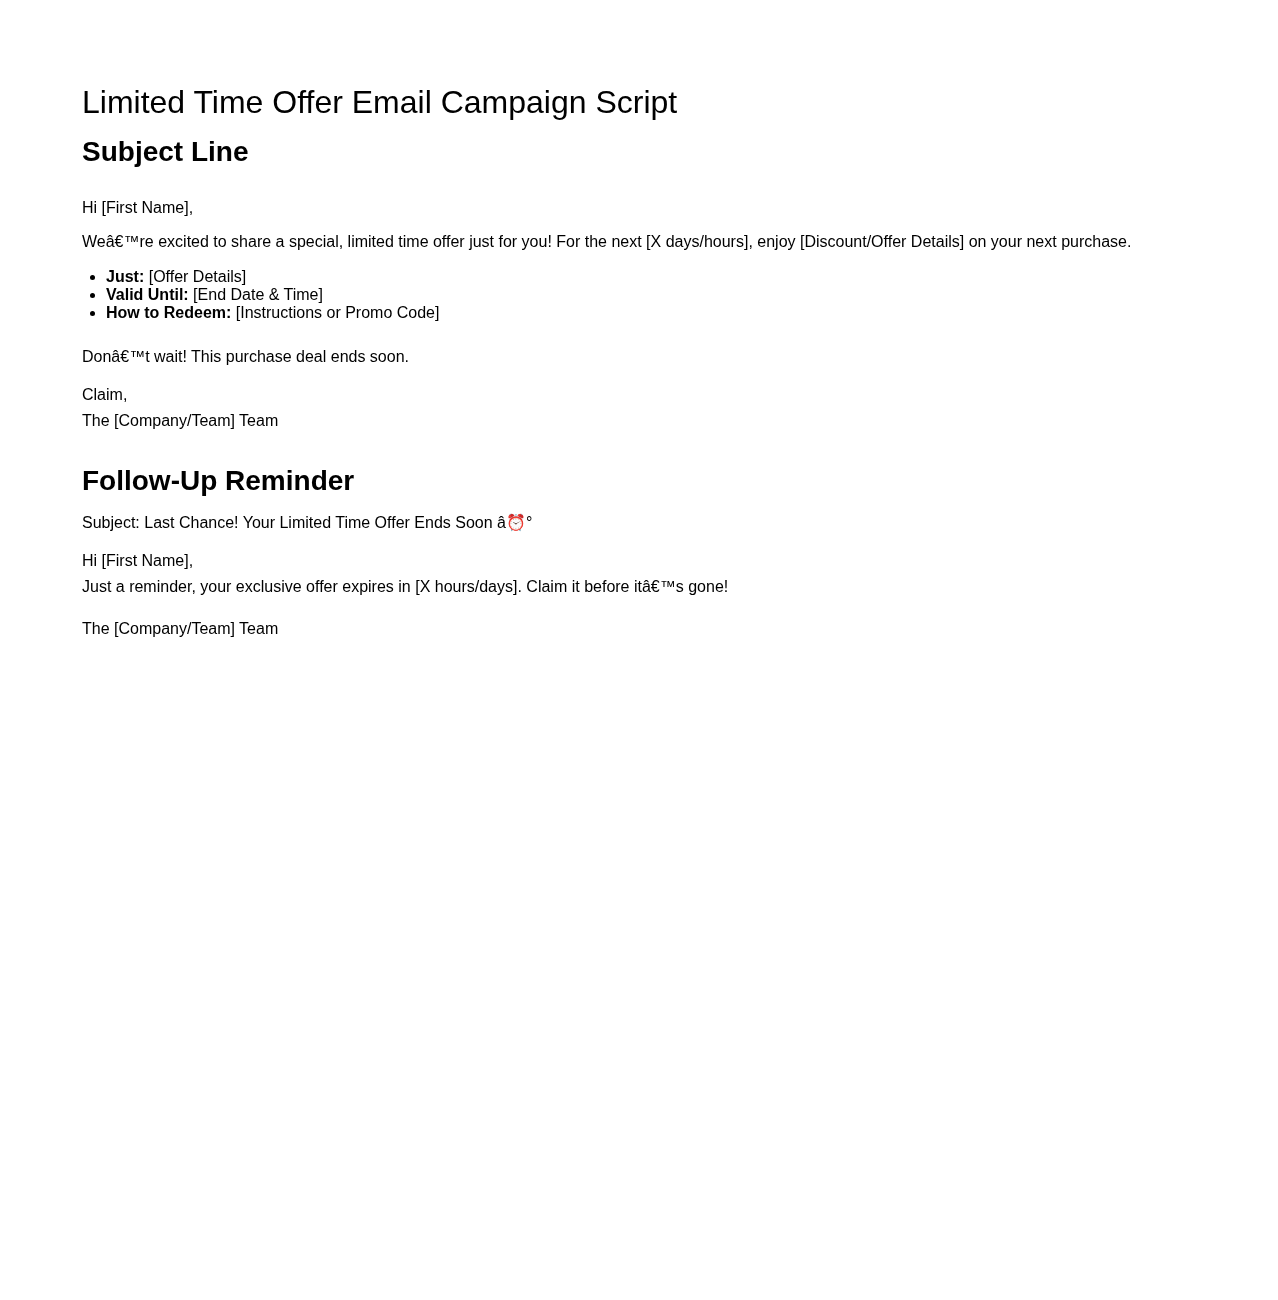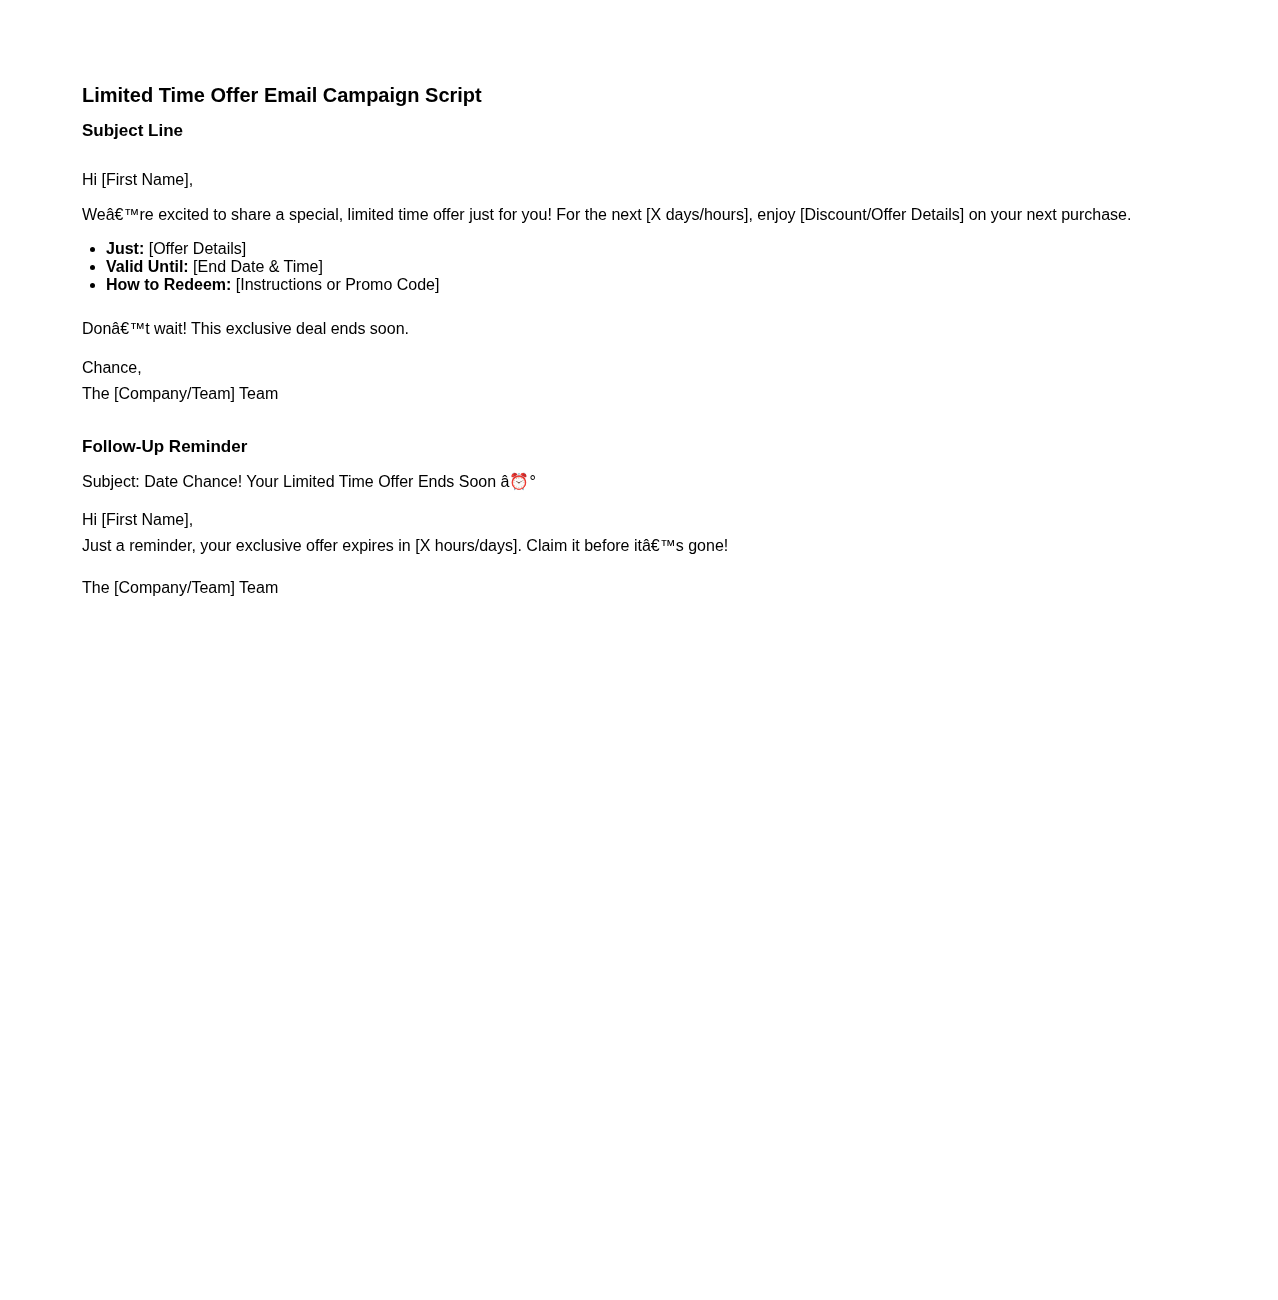--- a/index.html
+++ b/index.html
@@ -12,27 +12,27 @@
       height: 1300px;
       font-family: "Liberation Sans", sans-serif;
       color: #000000;
       font-size: 16px;
       line-height: 1.2;
       box-sizing: border-box;
       padding: 62px 82px 0 82px;
       overflow: hidden;
     }
     h1 {
-      font-size: 20px;
-      font-weight: bold;
+      font-size: 32px;
+      font-weight: normal;
       margin: 21px 0 14px 0;
       line-height: 1.2;
     }
     h2 {
-      font-size: 17px;
+      font-size: 28px;
       font-weight: bold;
       margin: 0 0 16px 0;
       line-height: 1.2;
     }
     .section {
       margin: 0 0 30px 0;
     }
     .section.first h2 { margin-top: 0; }
     p {
       margin: 0 0 16px 0;
@@ -73,30 +73,30 @@
       <li>
         <span class="label">Just:</span><span> [Offer Details]</span>
       </li>
       <li>
         <span class="label">Valid Until:</span><span> [End Date &amp; Time]</span>
       </li>
       <li>
         <span class="label">How to Redeem:</span><span> [Instructions or Promo Code]</span>
       </li>
     </ul>
-    <p>Donâ€™t wait! This exclusive deal ends soon.</p>
+    <p>Donâ€™t wait! This purchase deal ends soon.</p>
     <div class="sig">
-      <span>Chance,</span>
+      <span>Claim,</span>
       <span>The [Company/Team] Team</span>
     </div>
   </section>
 
   <section class="section">
     <h2>Follow-Up Reminder</h2>
-    <p>Subject: Date Chance! Your Limited Time Offer Ends Soon â⏰°</p>
+    <p>Subject: Last Chance! Your Limited Time Offer Ends Soon â⏰°</p>
     <div class="sig">
       <span>Hi [First Name],</span>
       <span>Just a reminder, your exclusive offer expires in [X hours/days]. Claim it before itâ€™s gone!</span>
     </div>
     <div class="sig">
       <span>The [Company/Team] Team</span>
     </div>
   </section>
 </main>
 

